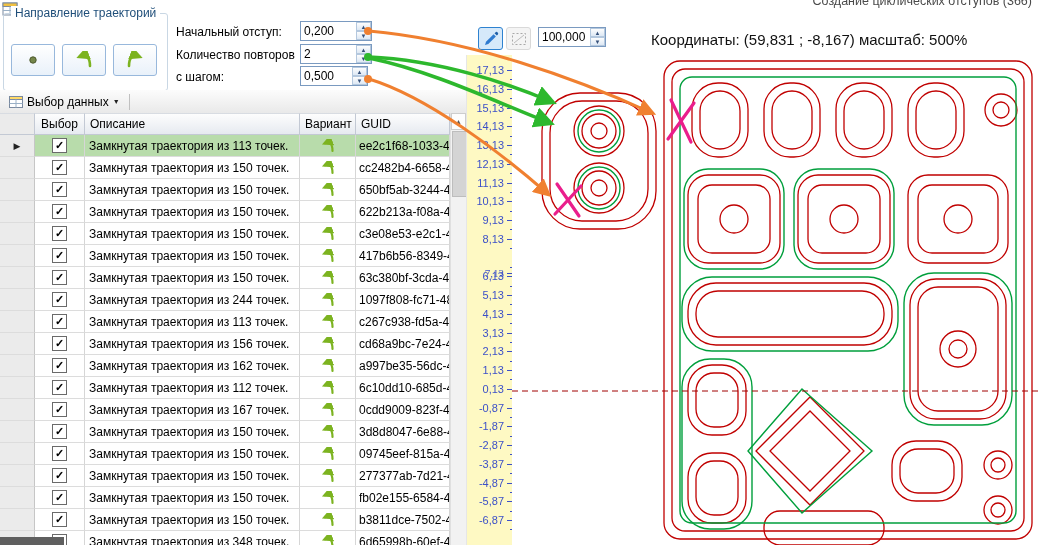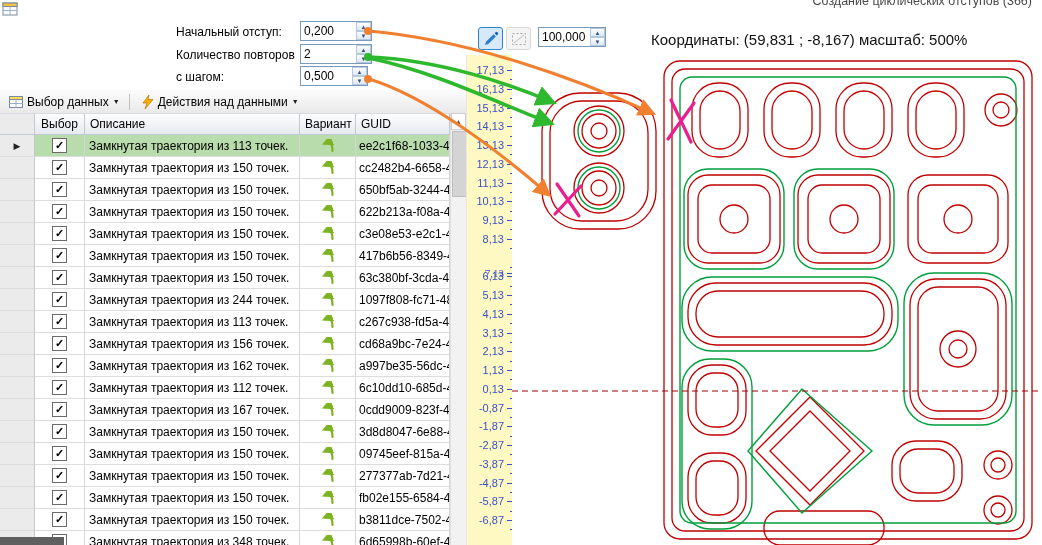--- a/index.html
+++ b/index.html
@@ -105,20 +105,38 @@
   </svg>
 
   <svg class="app-icon" viewBox="0 0 18 16">
     <rect x="1" y="1" width="14" height="12" fill="#fff" stroke="#7a8aa0"></rect>
     <rect x="1" y="1" width="14" height="3.5" fill="#f0c040" stroke="#7a8aa0"></rect>
     <line x1="1" y1="8.5" x2="15" y2="8.5" stroke="#9ab0c6"></line>
     <line x1="8" y1="4.5" x2="8" y2="13" stroke="#9ab0c6"></line>
   </svg>
   <div class="top-caption">Создание циклических отступов (366)</div>
 
+  <div class="groupbox">
+    <span class="legend">Направление траекторий</span>
+    <div class="dir-btn b1">
+      <svg width="22" height="16" viewBox="0 0 22 16">
+        <circle cx="11" cy="8" r="3.2" fill="#75864a" stroke="#4d5a2e"></circle>
+      </svg>
+    </div>
+    <div class="dir-btn b2">
+      <svg width="24" height="18" viewBox="0 0 24 18">
+        <path d="M18 15 C18 5 13 3.5 8 5.5" fill="none" stroke="#7cb320" stroke-width="2.6" stroke-linecap="round" marker-end="url(#mk-green)"></path>
+      </svg>
+    </div>
+    <div class="dir-btn b3">
+      <svg width="24" height="18" viewBox="0 0 24 18">
+        <path d="M6 15 C6 5 11 3.5 16 5.5" fill="none" stroke="#7cb320" stroke-width="2.6" stroke-linecap="round" marker-end="url(#mk-green)"></path>
+      </svg>
+    </div>
+  </div>
 
   <span class="flabel" style="top:25px">Начальный отступ:</span>
   <div class="spin" style="left:300px;top:21px;width:72px">
     <div class="val">0,200</div>
     <div class="btns">
       <div>▲</div>
       <div>▼</div>
     </div>
   </div>
 
@@ -145,27 +163,20 @@
       <svg width="14" height="12" viewBox="0 0 14 12">
         <rect x="0.5" y="0.5" width="13" height="11" fill="#fff" stroke="#7a8aa0"></rect>
         <rect x="0.5" y="0.5" width="13" height="3" fill="#ffd966" stroke="#7a8aa0"></rect>
         <line x1="0.5" y1="7.5" x2="13.5" y2="7.5" stroke="#9ab0c6"></line>
         <line x1="7" y1="3.5" x2="7" y2="11.5" stroke="#9ab0c6"></line>
       </svg>
       <span>Выбор данных</span>
       <span class="caret">▼</span>
     </div>
     <div class="ts-sep"></div>
-    <div class="ts-btn">
-      <svg width="12" height="14" viewBox="0 0 12 14">
-        <polygon points="7,0 1,8 5,8 3,14 11,4.5 6,4.5" fill="#ffb300" stroke="#b37400" stroke-width="0.7"></polygon>
-      </svg>
-      <span>Действия над данными</span>
-      <span class="caret">▼</span>
-    </div>
   </div>
 
   <div class="thead">
     <div class="th gutter-h"></div>
     <div class="th col-chk">Выбор</div>
     <div class="th col-desc">Описание</div>
     <div class="th col-var">Вариант</div>
     <div class="th col-guid">GUID</div>
   </div>
 

